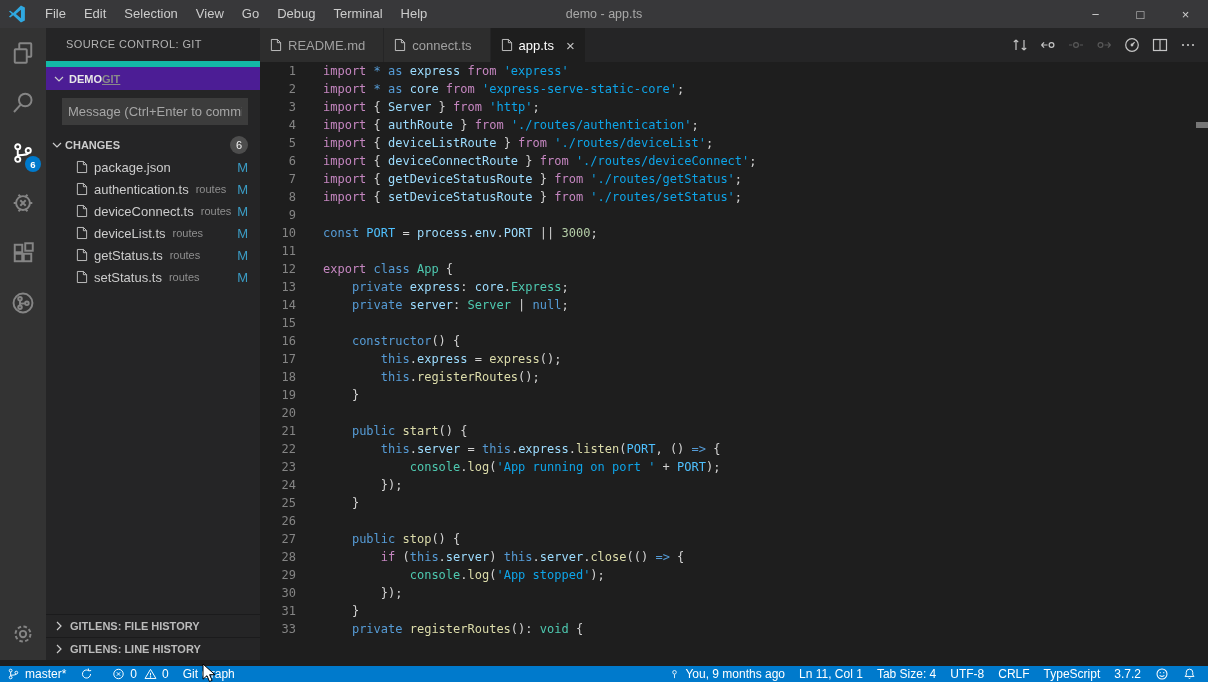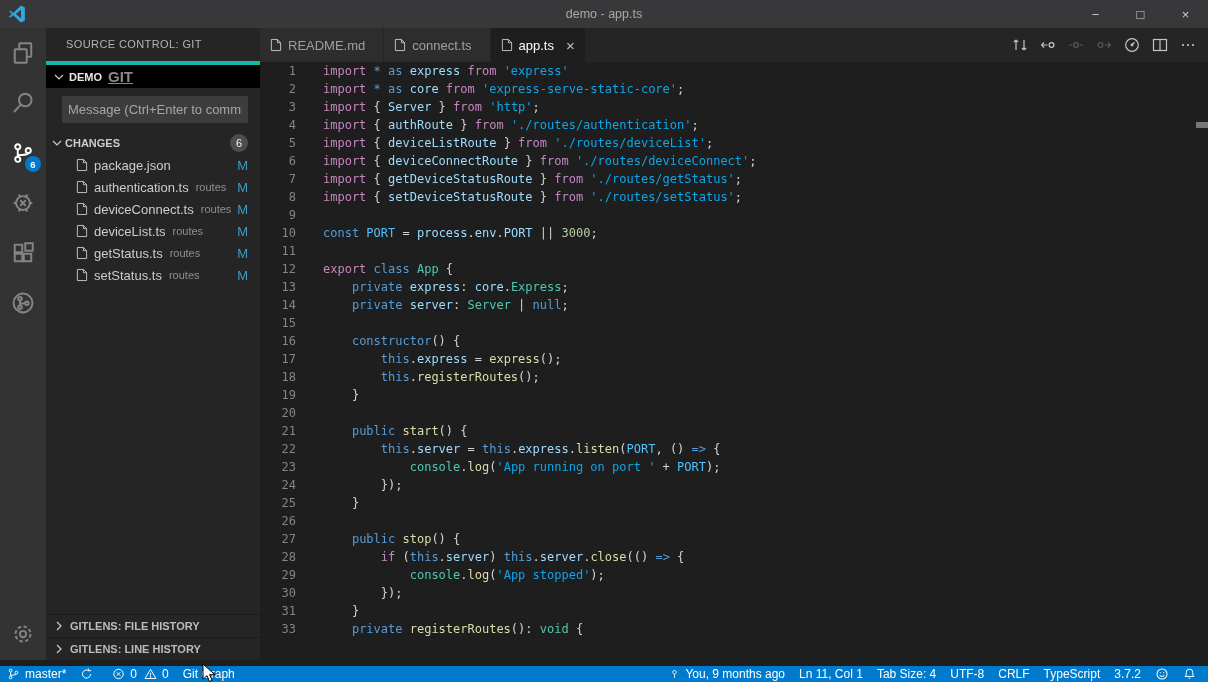--- a/index.html
+++ b/index.html
@@ -15,24 +15,24 @@
   .act-item{width:46px;height:50px;display:flex;align-items:center;justify-content:center;position:relative;}
   .act-item svg{stroke:#858585;fill:none;stroke-width:1.3;}
   .act-item.active svg{stroke:#ffffff;}
   .act-badge{position:absolute;right:5px;bottom:6px;min-width:16px;height:16px;border-radius:9px;background:#007acc;
     color:#fff;font-size:9.5px;display:flex;align-items:center;justify-content:center;font-weight:bold;}
   .act-bottom{position:absolute;bottom:4px;left:0;width:46px;height:44px;display:flex;align-items:center;justify-content:center;}
   .act-bottom svg{stroke:#858585;fill:none;stroke-width:1.3;}
 
   .sidebar{position:absolute;left:46px;top:28px;width:214px;bottom:22px;background:#252526;color:#cccccc;}
   .panel-title{height:33px;line-height:33px;padding-left:20px;font-size:11px;color:#b3b3b3;letter-spacing:.4px;}
-  .repo-header{height:23px;display:flex;align-items:center;padding-left:3px;background:#000000;border-top:4px solid #14b8a6;}
+  .repo-header{height:23px;display:flex;align-items:center;padding-left:3px;background:#4c1d95;border-top:6px solid #14b8a6;}
   .repo-header .chev{margin:0 2px;}
   .repo-label{font-size:11px;font-weight:bold;color:#e7e7e7;}
-  .repo-sub{font-size:15px;font-weight:bold;color:#8a8a8a;margin-left:6px;text-decoration:underline;}
+  .repo-sub{font-size:11px;font-weight:bold;color:#8a8a8a;text-decoration:underline;}
   .commit-box{padding:8px 12px 8px 16px;}
   .commit-input{width:100%;box-sizing:border-box;height:27px;background:#3c3c3c;border:none;outline:none;color:#cccccc;
     font-size:13px;padding:0 6px;font-family:"Liberation Sans",sans-serif;}
   .commit-input::placeholder{color:#a6a6a6;opacity:1;}
   .section-row{height:23px;display:flex;align-items:center;padding-left:3px;}
   .section-label{font-size:11px;font-weight:bold;color:#cccccc;}
   .section-badge{margin-left:auto;margin-right:12px;min-width:18px;height:18px;border-radius:10px;background:#4d4d4d;
     color:#f1f1f1;font-size:11px;display:flex;align-items:center;justify-content:center;}
   .file-row{height:22px;display:flex;align-items:center;padding-left:30px;}
   .file-row svg{flex:none;margin-right:6px;}
@@ -76,20 +76,30 @@
   .mouse-cursor{position:absolute;left:202px;top:663px;z-index:1000;pointer-events:none;}
 </style>
 </head>
 <body>
 
 <div class="titlebar">
   <svg class="vscode-logo" viewBox="0 0 16 16">
     <polygon points="11.5,0.5 4.6,7 2,5 0.8,5.6 3.4,8 0.8,10.4 2,11 4.6,9 11.5,15.5 15,13.8 15,2.2" fill="#2fa8e1"></polygon>
     <polygon points="11.5,4.2 11.5,11.8 7,8" fill="#38383a"></polygon>
   </svg>
+  <div style="display:flex;">
+      <span class="menu-item">File</span>
+      <span class="menu-item">Edit</span>
+      <span class="menu-item">Selection</span>
+      <span class="menu-item">View</span>
+      <span class="menu-item">Go</span>
+      <span class="menu-item">Debug</span>
+      <span class="menu-item">Terminal</span>
+      <span class="menu-item">Help</span>
+    </div>
   <div class="win-title">demo - app.ts</div>
   <div class="win-controls">
     <div class="win-btn">−</div>
     <div class="win-btn">□</div>
     <div class="win-btn">×</div>
   </div>
 </div>
 
 <div class="activitybar">
   <div class="act-item">

